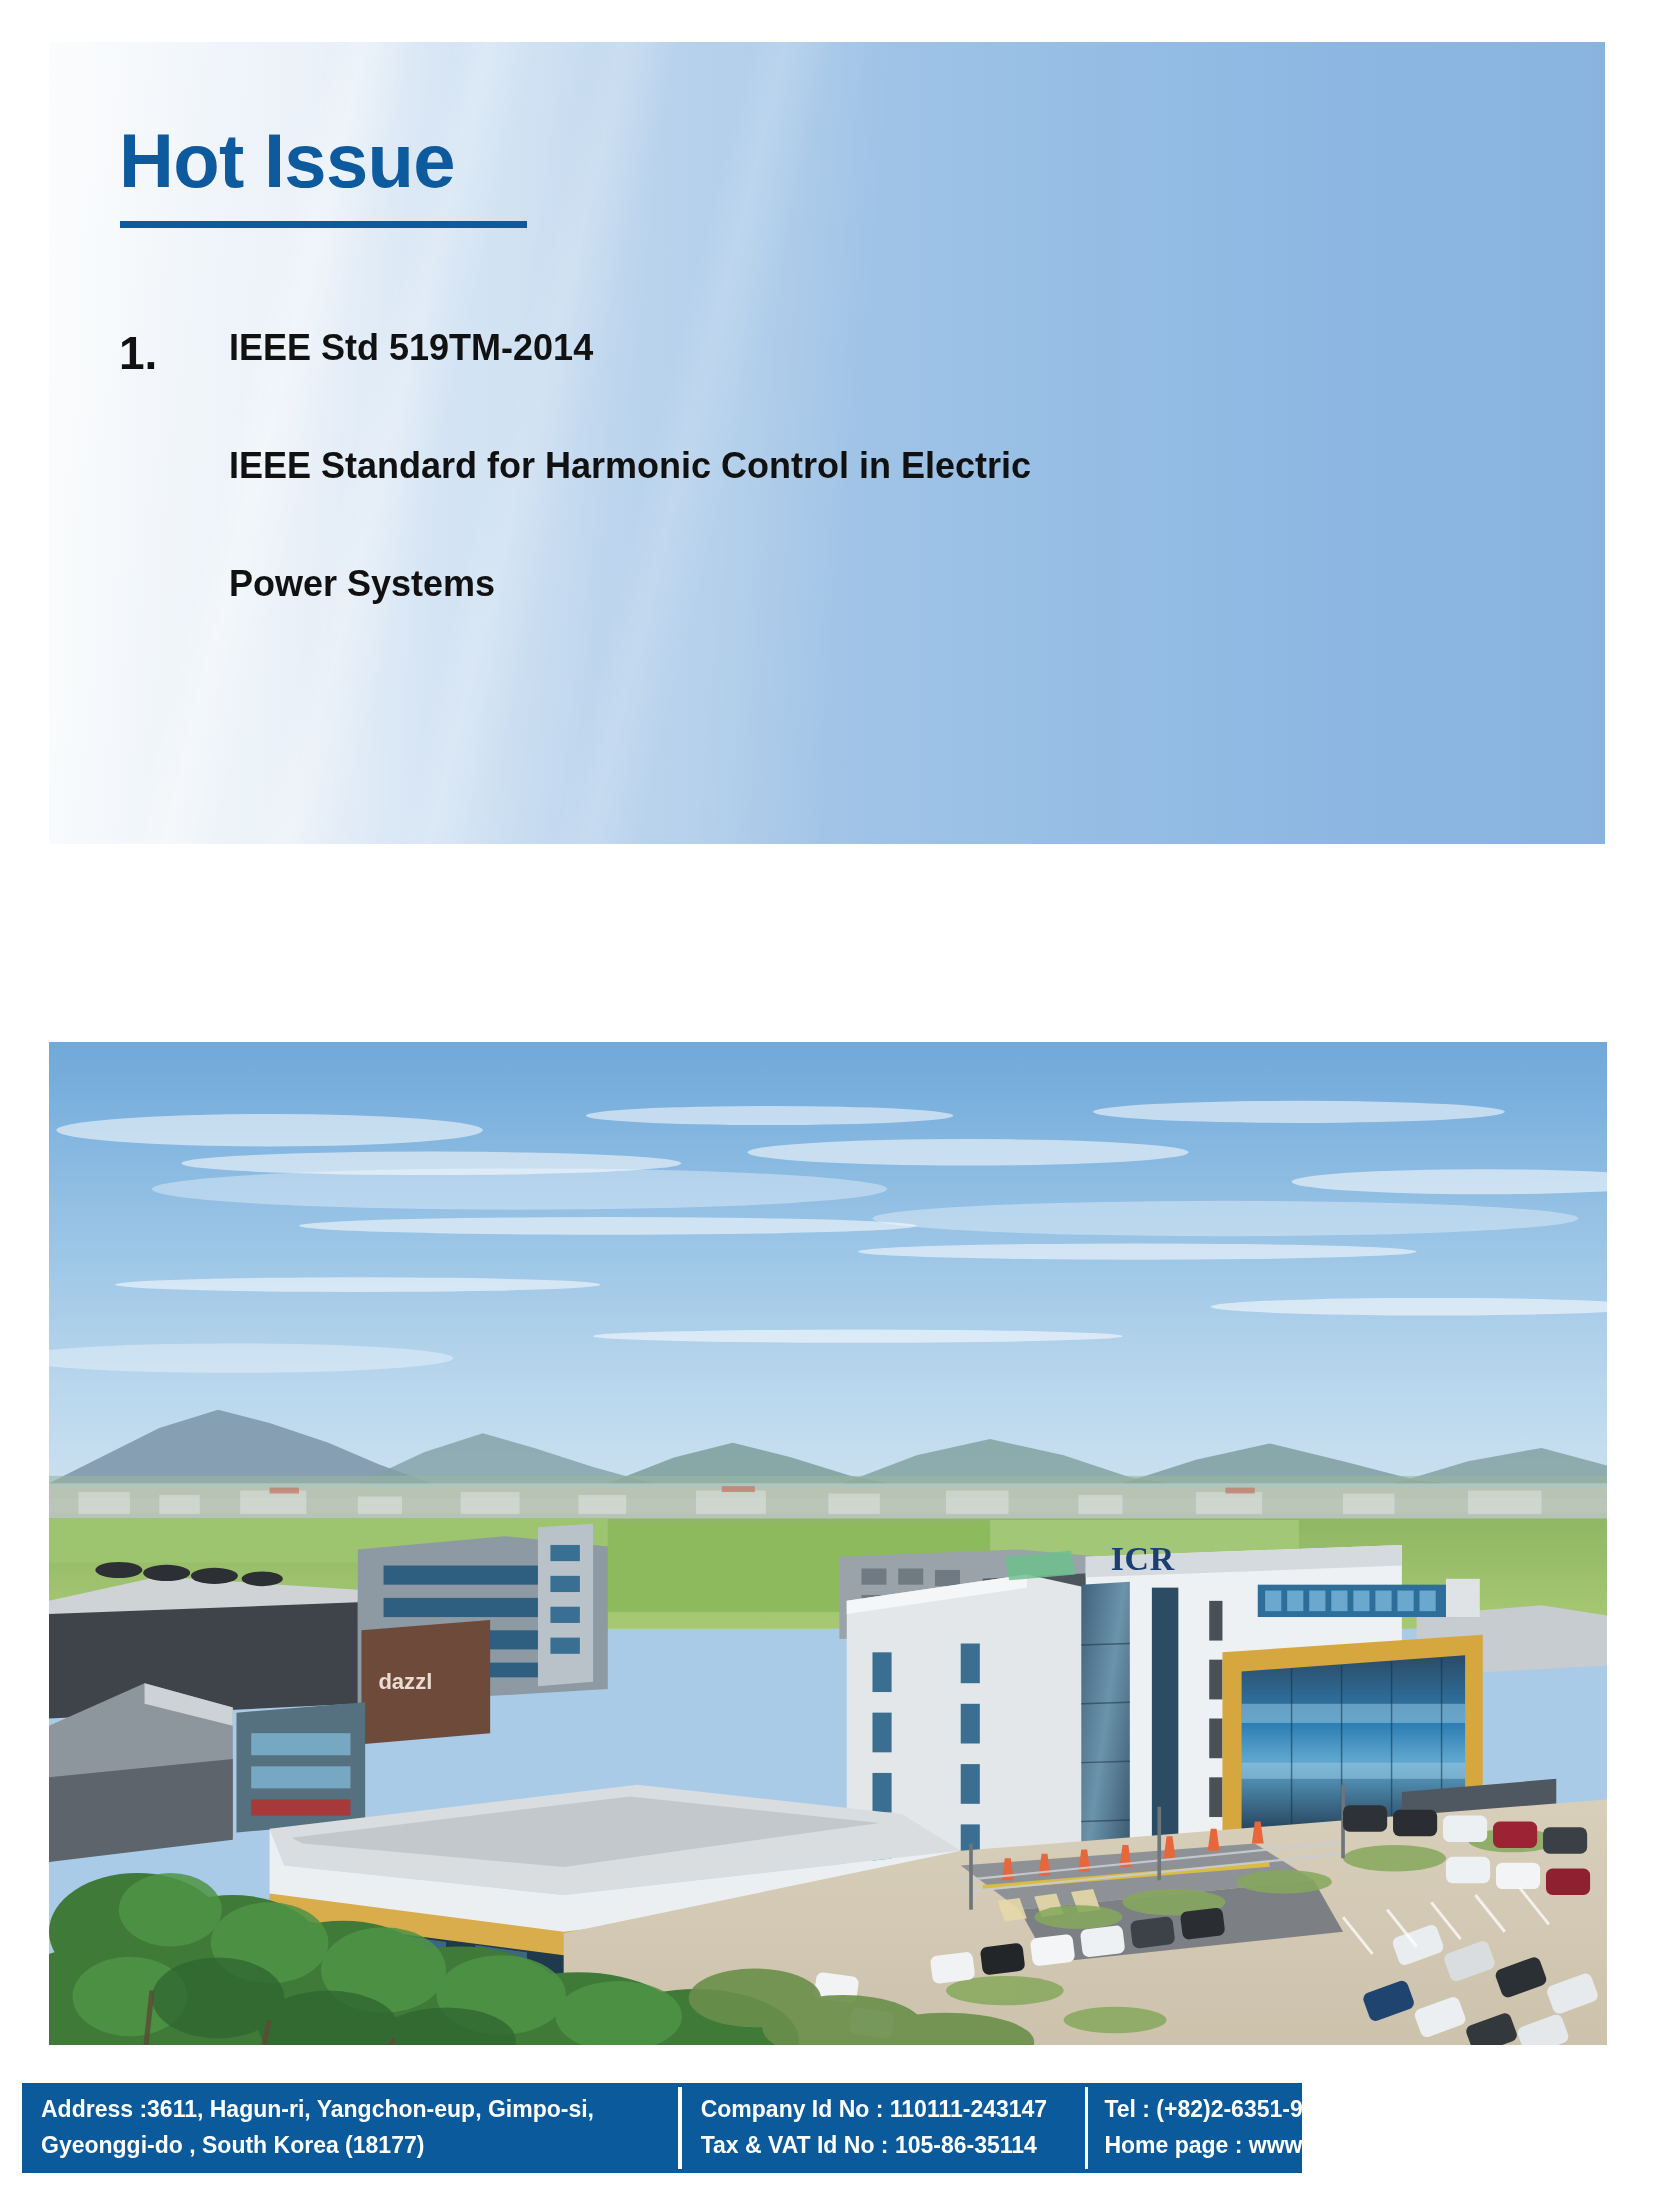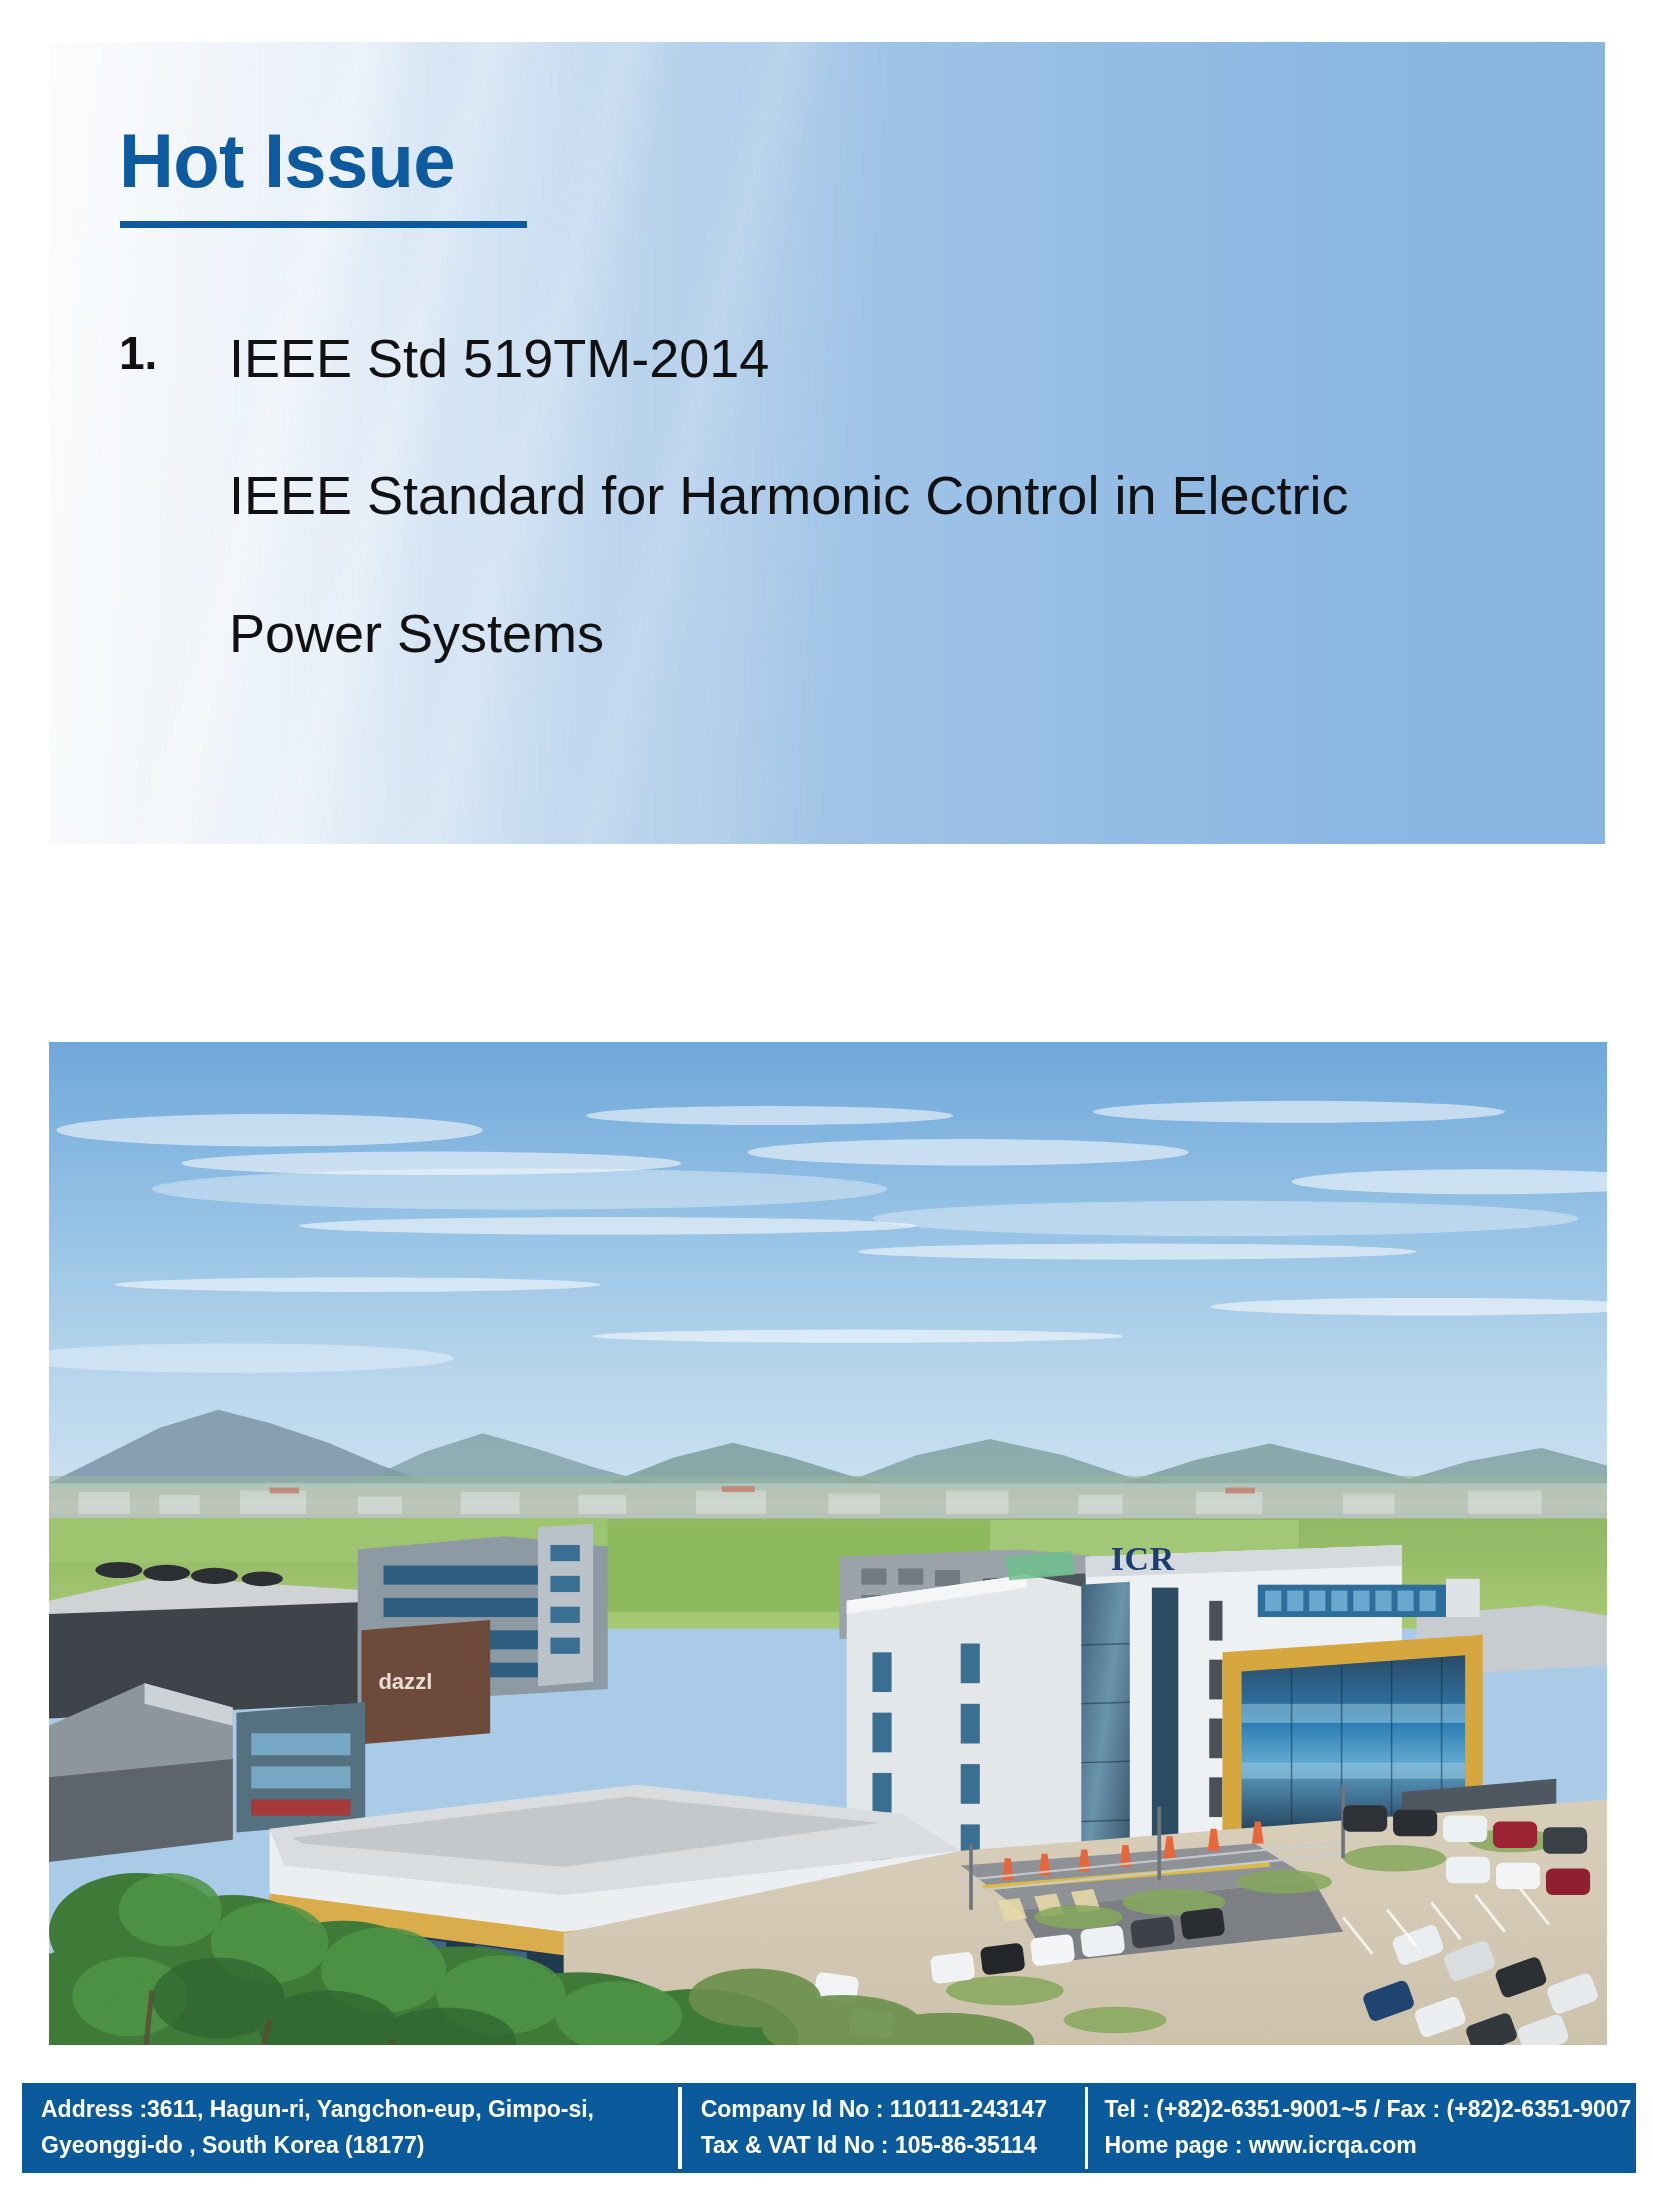--- a/index.html
+++ b/index.html
@@ -100,22 +100,22 @@
     width: 110px;
     flex: 0 0 110px;
     font-size: 46px;
     font-weight: bold;
     color: #111111;
   }
   .hero-lines {
     flex: 1 1 auto;
   }
   .hero-line {
-    font-size: 54px;
-    font-weight: normal;
+    font-size: 36px;
+    font-weight: bold;
     color: #111111;
     white-space: nowrap;
     margin-bottom: 79px;
   }
   .hero-line:last-child { margin-bottom: 8px; }
 
   
   #photo {
     position: absolute;
     left: 49px;
@@ -125,21 +125,21 @@
     overflow: hidden;
     background: #a9cbe8;
   }
   #photo svg { display: block; width: 100%; height: 100%; }
 
   
   #footer-bar {
     position: absolute;
     left: 22px;
     top: 2083px;
-    width: 1614px;
+    width: 1280px;
     height: 90px;
     background: #0b5a9c;
     display: flex;
     align-items: stretch;
   }
   .footer-cell {
     display: flex;
     flex-direction: column;
     justify-content: center;
     padding: 0 0 0 19px;

